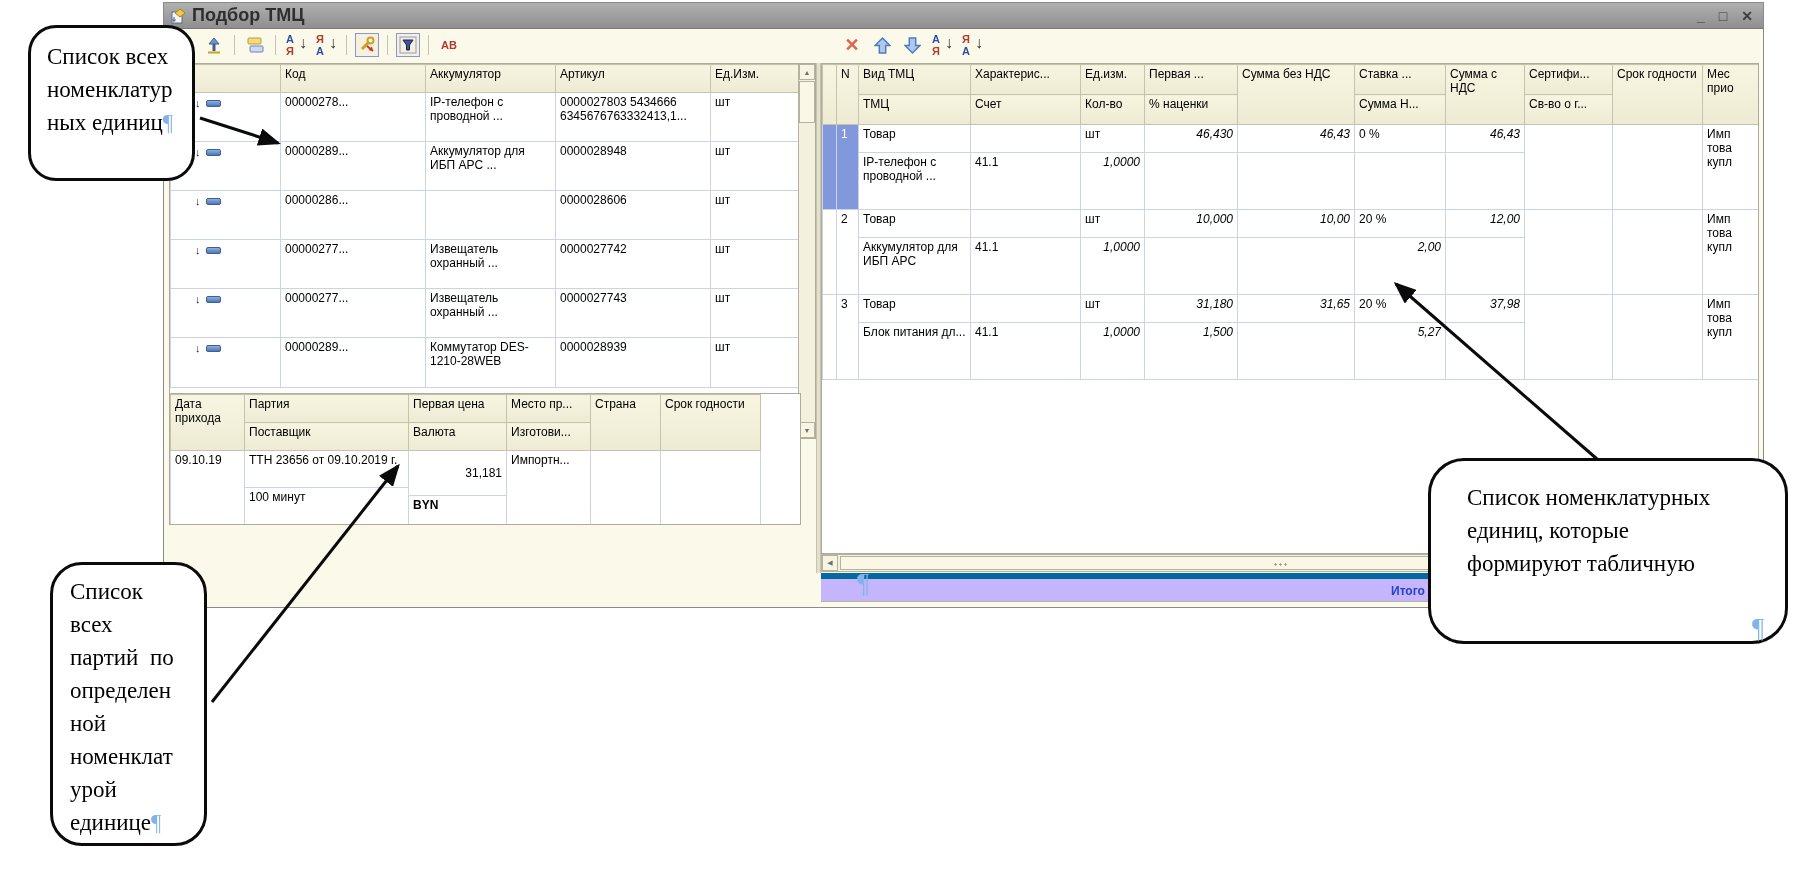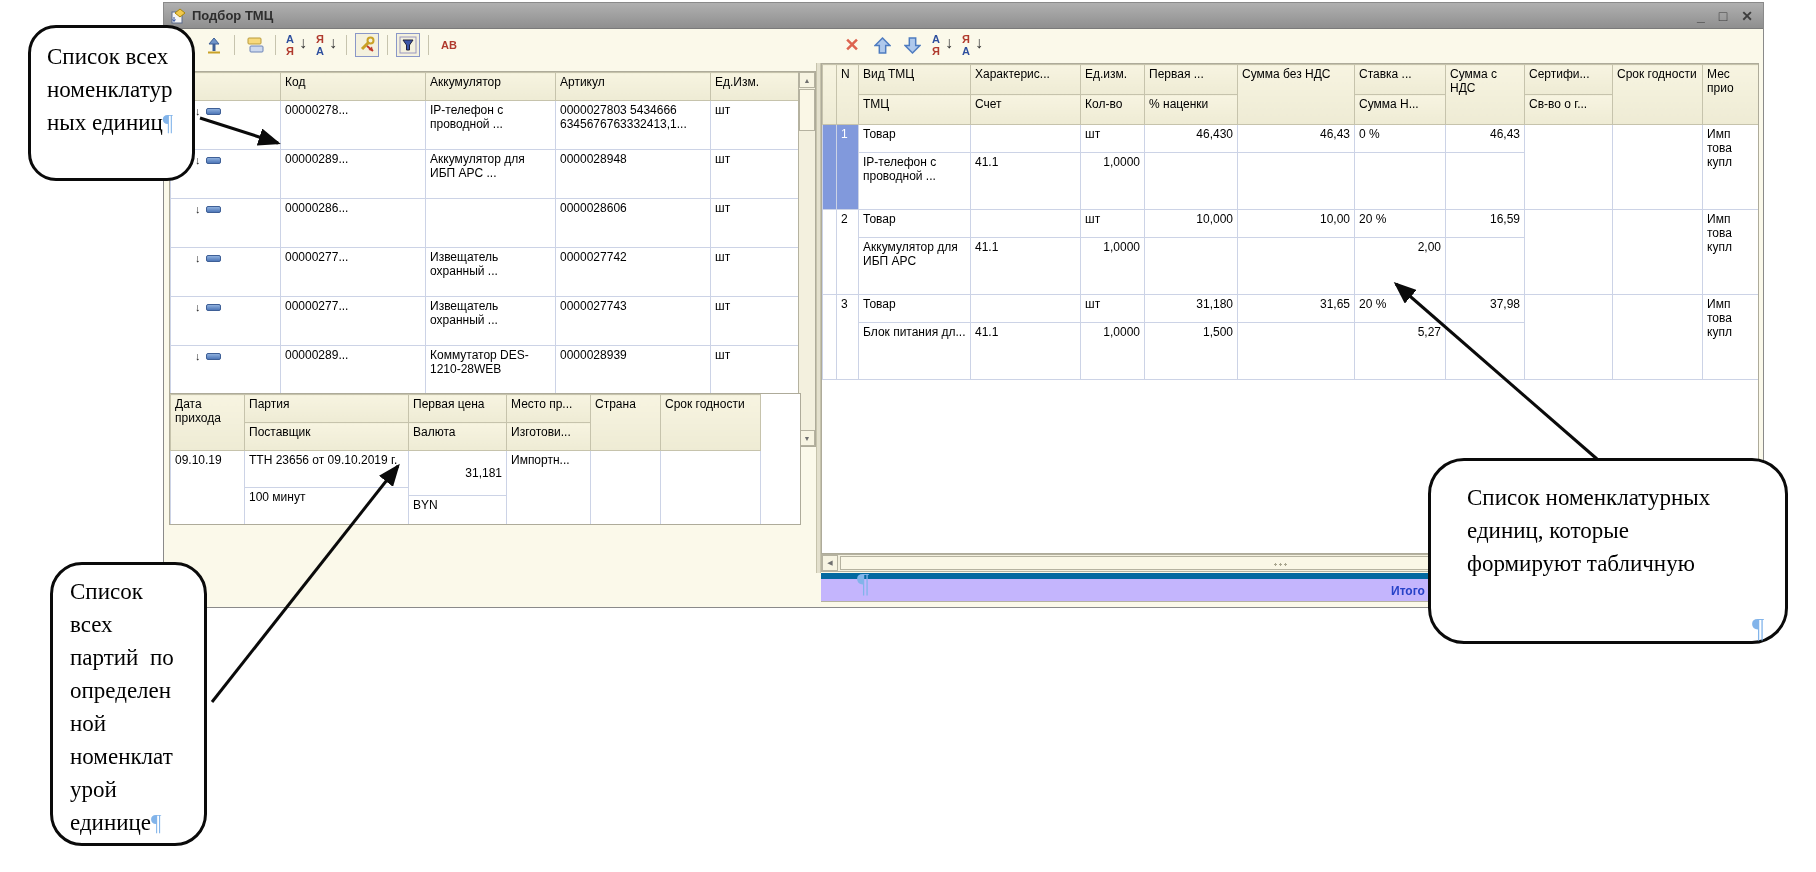--- a/index.html
+++ b/index.html
@@ -4,21 +4,21 @@
 <style>
   html,body{margin:0;padding:0;}
   body{width:1816px;height:872px;background:#ffffff;position:relative;overflow:hidden;
        font-family:"Liberation Sans",sans-serif;}
   
   .win{position:absolute;left:163px;top:2px;width:1601px;height:606px;
        background:#FBF9EA;border:1px solid #8a8a8a;box-sizing:border-box;}
   .titlebar{position:absolute;left:0;top:0;width:100%;height:26px;
        background:linear-gradient(#b0b0b0,#8f8f8f);border-bottom:1px solid #7a7a7a;
        display:flex;align-items:center;box-sizing:border-box;}
-  .title-text{font-size:13px;font-weight:bold;color:#2e2e2e;margin-left:6px;}
+  .title-text{font-size:18px;font-weight:bold;color:#2e2e2e;margin-left:6px;}
   .win-icon{margin-left:6px;width:16px;height:16px;}
   .win-btns{position:absolute;right:10px;top:0;height:26px;display:flex;gap:14px;align-items:center;}
   .win-btn{font-size:14px;font-weight:bold;color:#3d3d3d;line-height:14px;cursor:default;}
   
   .tbgroup{position:absolute;display:flex;align-items:center;gap:6px;height:24px;}
   .icon{width:24px;height:24px;display:flex;align-items:center;justify-content:center;position:relative;}
   .icon.pressed{border:1px solid #8a97c8;background:#f4f1de;box-sizing:border-box;}
   .icon.disabled{opacity:.5;}
   .sep{width:1px;height:20px;background:#c7c4ae;margin:0 2px;}
   .sortbox{position:relative;width:24px;height:24px;}
@@ -28,21 +28,21 @@
   .blue-l{color:#2e4f9e;} .red-l{color:#b03a2e;}
   .xglyph{color:#dd6450;font-size:18px;font-weight:bold;}
   .findglyph{font-size:11px;font-weight:bold;color:#b03a2e;}
   
   .tblbox{position:absolute;background:#fff;border:1px solid #aeab9a;box-sizing:border-box;overflow:hidden;}
   table.grid{border-collapse:collapse;table-layout:fixed;font-size:12px;color:#000;}
   table.grid th{background:linear-gradient(#f7f4e1,#eeebd4);border:1px solid #c6c3ac;
       font-weight:normal;text-align:left;padding:2px 4px;vertical-align:top;overflow:hidden;white-space:normal;}
   table.grid td{border:1px solid #ccd3e6;padding:2px 4px;vertical-align:top;background:#fff;
       overflow:hidden;}
-  td.num,th.num{text-align:right;}
+  td.num,th.num{text-align:right;font-style:italic;}
   td.sel{background:#5365c4;color:#fff;border:1px dotted #f0f0f0;}
   .rowicons{display:flex;align-items:center;gap:5px;padding-left:20px;padding-top:3px;}
   .rowicons .arr{font-size:11px;color:#222;line-height:10px;}
   .rowicons .bar{width:13px;height:5px;border-radius:2px;background:linear-gradient(#8fb0dd,#4e77b8);
       border:1px solid #3e5f96;}
   td.strip{background:#f2efda;border:1px solid #c6c3ac;padding:0;}
   td.strip.active{background:#8199dc;}
   td.ncell{background:#f2efda;border:1px solid #c6c3ac;}
   td.ncell.active{background:#8199dc;color:#fff;}
   .subname{padding-left:8px;}
@@ -171,21 +171,21 @@
     </span>
     <span class="icon">
       <span class="sortbox">
           <span class="lt red-l">Я</span>
           <span class="lb blue-l">А</span>
           <span class="ar">↓</span>
         </span>
     </span>
   </div>
 
-  <div class="tblbox" style="left:5px;top:68px;width:647px;height:376px;">
+  <div class="tblbox" style="left:5px;top:60px;width:647px;height:376px;">
     <table class="grid" style="width:630px;">
       <colgroup>
           <col style="width:110px">
           <col style="width:145px">
           <col style="width:130px">
           <col style="width:155px">
           <col style="width:90px">
         </colgroup>
       <tbody>
           <tr style="height:28px;">
@@ -301,21 +301,21 @@
         <th>Изготови...</th>
       </tr>
       <tr style="height:76px;">
         <td>09.10.19</td>
         <td style="padding:0;">
           <div style="padding:2px 4px;border-bottom:1px solid #ccd3e6;min-height:32px;">ТТН 23656 от 09.10.2019 г.</div>
           <div style="padding:2px 4px;">100 минут</div>
         </td>
         <td style="padding:0;">
           <div style="padding:15px 4px;text-align:right;border-bottom:1px solid #ccd3e6;">31,181</div>
-          <div style="padding:2px 4px;">BYN</div>
+          <div style="padding:2px 4px;font-weight:bold;">BYN</div>
         </td>
         <td>Импортн...</td>
         <td></td>
         <td></td>
       </tr>
     </tbody>
       </table>
   </div>
 
   <div class="splitter" style="left:652px;top:60px;width:5px;height:510px;"></div>
@@ -393,21 +393,21 @@
 
       <tr style="height:28px;">
         <td class="strip" rowspan="2"></td>
         <td class="ncell" rowspan="2">2</td>
         <td>Товар</td>
         <td></td>
         <td>шт</td>
         <td class="num">10,000</td>
         <td class="num">10,00</td>
         <td>20 %</td>
-        <td class="num">16,59</td>
+        <td class="num">12,00</td>
         <td rowspan="2"></td>
         <td rowspan="2"></td>
         <td rowspan="2">
           <span class="mest-line">Имп</span>
           <span class="mest-line">това</span>
           <span class="mest-line">купл</span>
         </td>
       </tr>
       <tr style="height:57px;">
         <td class="subname">Аккумулятор для ИБП APC</td>

